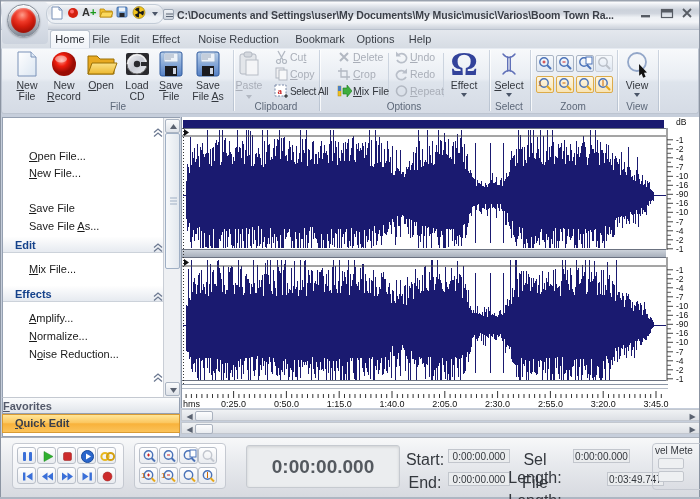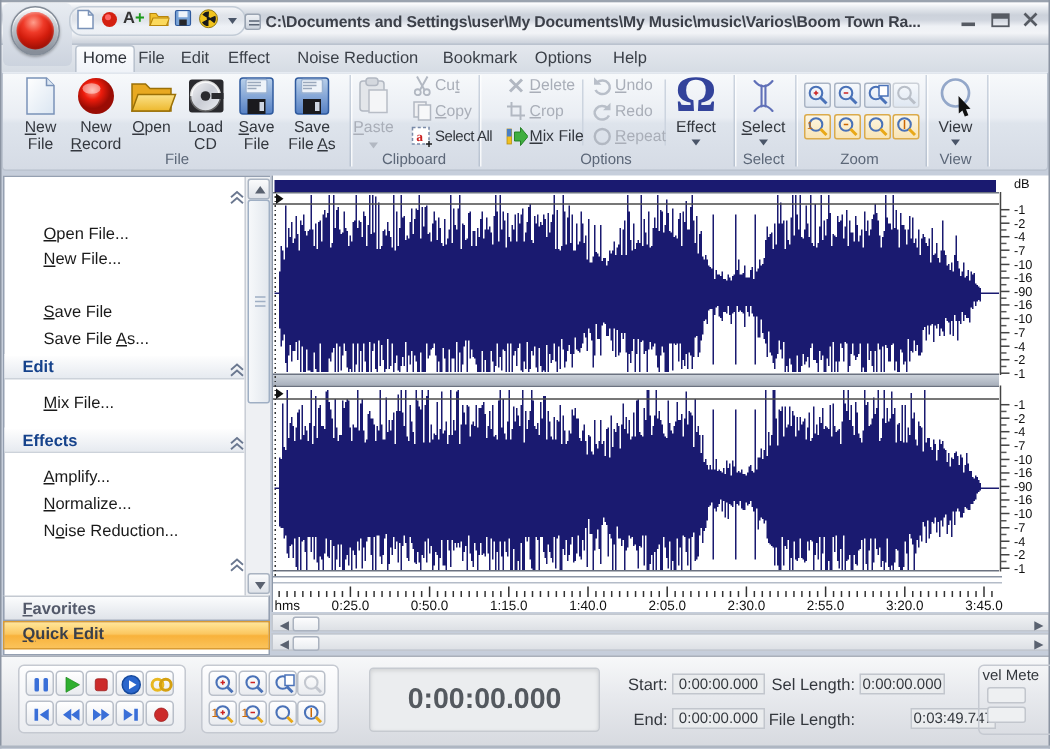--- a/index.html
+++ b/index.html
@@ -23,38 +23,38 @@
 .scap{font-size:10.5px;color:#33373e;line-height:11px}
 .greyed{color:#a9aeb8}
 .dropar{width:0;height:0;border-left:3px solid transparent;border-right:3px solid transparent;border-top:4px solid #4a5568}
 
 #sidebar{left:2px;top:117px;width:178px;height:320px;background:#fff;border:1px solid #95a0b1}
 .shead{left:0;width:160px;height:17px;background:linear-gradient(#fefefe,#e6eaf0);border-top:1px solid #fff;border-bottom:1px solid #ccd2da;font-size:11px;font-weight:bold;color:#15428b;line-height:16px;padding-left:12px}
 .sitem{left:26px;font-size:11px;color:#1a1a1a;line-height:13px}
 #sbsb{left:160px;top:0;width:17px;height:279px;background:#eef0f3;border-left:1px solid #c9ced6}
 .sbtn{left:1px;width:15px;height:14px;background:linear-gradient(#fafbfc,#dfe3e9);border:1px solid #aab4c2;border-radius:2px}
 #sthumb{left:1px;top:15px;width:15px;height:136px;background:linear-gradient(90deg,#f6f8fa,#e3e8ee);border:1px solid #9fafc4;border-radius:2px}
-#fav{left:2px;top:397px;width:178px;height:17px;background:linear-gradient(#fbfcfd,#e0e4ea);border:1px solid #95a0b1;border-top:1px solid #c4c9d1;font-size:11px;font-weight:bold;color:#53596a;line-height:16px;padding-left:12px}
+#fav{left:2px;top:397px;width:178px;height:17px;background:linear-gradient(#fbfcfd,#e0e4ea);border:1px solid #95a0b1;border-top:1px solid #c4c9d1;font-size:11px;font-weight:bold;color:#53596a;line-height:16px;}
 #qedit{left:2px;top:414px;width:178px;height:19px;background:linear-gradient(#ffe699,#fbc760 45%,#f8b23b 52%,#fbc35a);border:1px solid #d99b33;font-size:11px;font-weight:bold;color:#3a3f4a;line-height:17px;padding-left:12px}
 
 #wavebg{left:181px;top:117px;width:519px;height:291px;background:#fff;border-left:1px solid #8d98a9}
 #ovbar{left:183px;top:120px;width:481px;height:8px;background:#1a1a70}
 #chsep{left:182px;top:250px;width:484px;height:7px;background:linear-gradient(#ccd2da,#a8b0bc)}
 #cursor{left:183px;top:128px;width:1px;height:257px;background-image:repeating-linear-gradient(180deg,#333 0 1px,transparent 1px 3px)}
 
 .hscroll{left:181px;width:519px;height:12px;background:linear-gradient(#f0f2f4,#dde0e5);border:1px solid #c2c7cf}
 .harrow{top:2px;width:9px;height:9px;font-size:8px;color:#5a6270;line-height:9px;text-align:center}
 .hthumb{top:1px;width:18px;height:10px;background:linear-gradient(#fdfdfe,#e9ecf0);border:1px solid #aab2bf;border-radius:2px}
 
 #bottom{left:0;top:437px;width:700px;height:62px;background:linear-gradient(#f7f8f9,#e8eaee 40%,#d6d9df);border-top:1px solid #aab0ba}
 .bpanel{top:443px;height:46px;background:linear-gradient(#fdfdfe,#ebedf1);border:1px solid #c5c9d1;border-radius:4px;box-shadow:inset 0 1px 0 #fff}
 .pbtn{width:19px;height:17px;background:linear-gradient(#ffffff,#e9ebef);border:1px solid #b9bfc9;border-radius:3px}
 #timep{left:246px;top:445px;width:154px;height:43px;background:#ebedef;border:1px solid #c6cad0;border-radius:3px;box-shadow:inset 0 1px 3px rgba(0,0,0,.12)}
 #timetxt{left:246px;top:456px;width:154px;text-align:center;font-size:19px;font-weight:bold;color:#54595f}
-.flabel{font-size:11px;color:#33373d;text-align:right}
+.flabel{font-size:16px;color:#33373d;text-align:center}
 .ffield{height:14px;background:#eaecee;border:1px solid #c2c6cd;font-size:10px;color:#33373d;text-align:center;line-height:13px}
 #lvlgrp{left:652px;top:443px;width:54px;height:47px;border:1px solid #c5c9d1;border-radius:4px}
 .lvlbox{left:658px;width:26px;height:11px;background:#eef0f2;border:1px solid #c2c6cd;border-radius:2px}
 </style></head><body>
 <div id="title" class="abs"></div>
 <div id="tabrow" class="abs"></div>
 <div id="ribbon" class="abs"></div>
 <div id="orbp" class="abs"></div>
 <div id="qat" class="abs"></div>
 <div id="orb" class="abs"></div>

